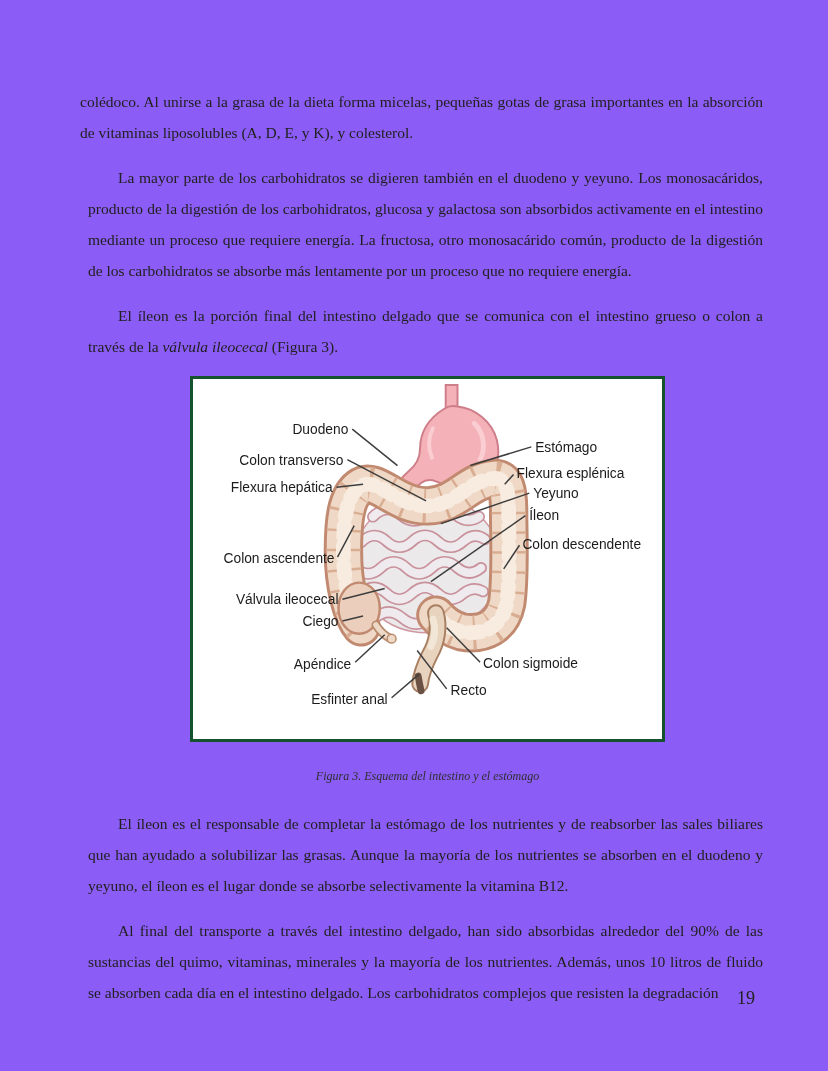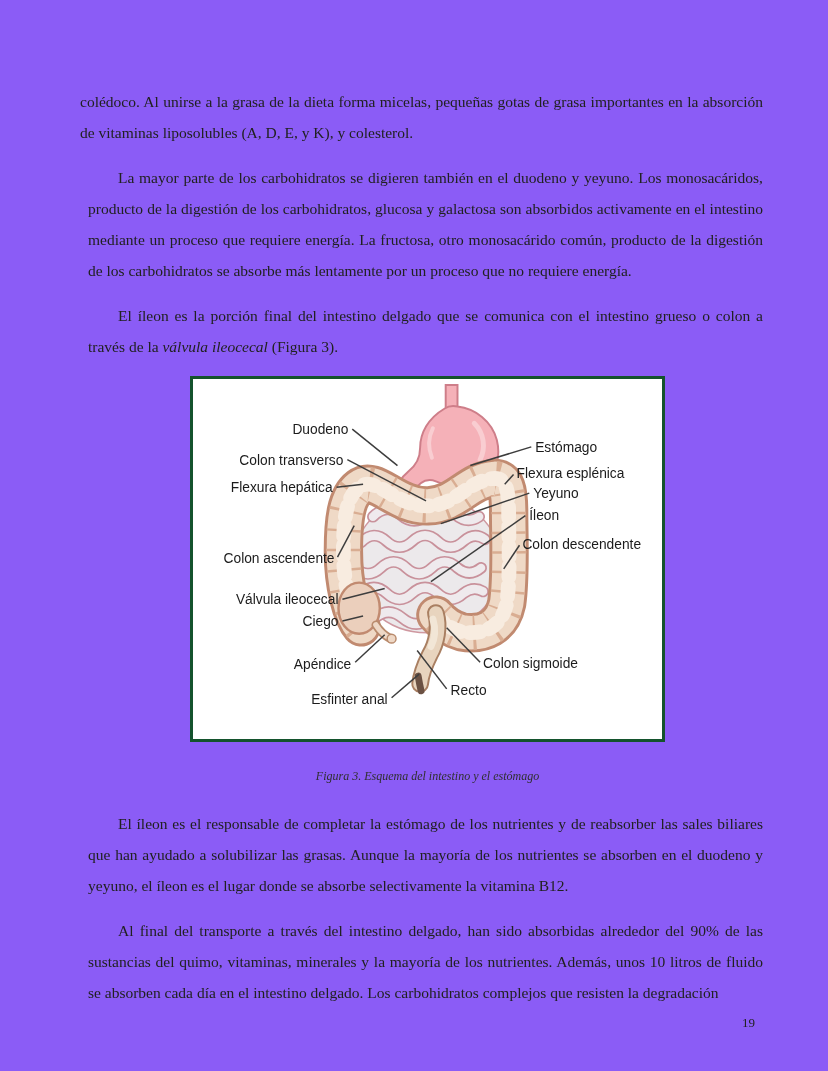--- a/index.html
+++ b/index.html
@@ -18,21 +18,21 @@
   .figure-box{
     box-sizing:border-box;width:475px;height:366px;
     border:3px solid #14532d;background:#ffffff;
   }
   .figure-box svg{display:block;}
   .caption{
     margin:27px 0 24px 0;text-align:center;font-style:italic;
     font-size:12px;color:#2f2f2f;
   }
   .page-number{
-    position:absolute;right:73px;top:1015px;font-size:13px;color:#222222;
+    position:absolute;right:73px;top:988px;font-size:18px;color:#222222;
   }
   .lbl{font-family:"Liberation Sans",sans-serif;font-size:14px;fill:#1c1c1c;}
   .lline{stroke:#3d3d3d;stroke-width:1.5;fill:none;}
 </style>
 </head>
 <body>
 
 <div class="page">
   <div class="content">
 

